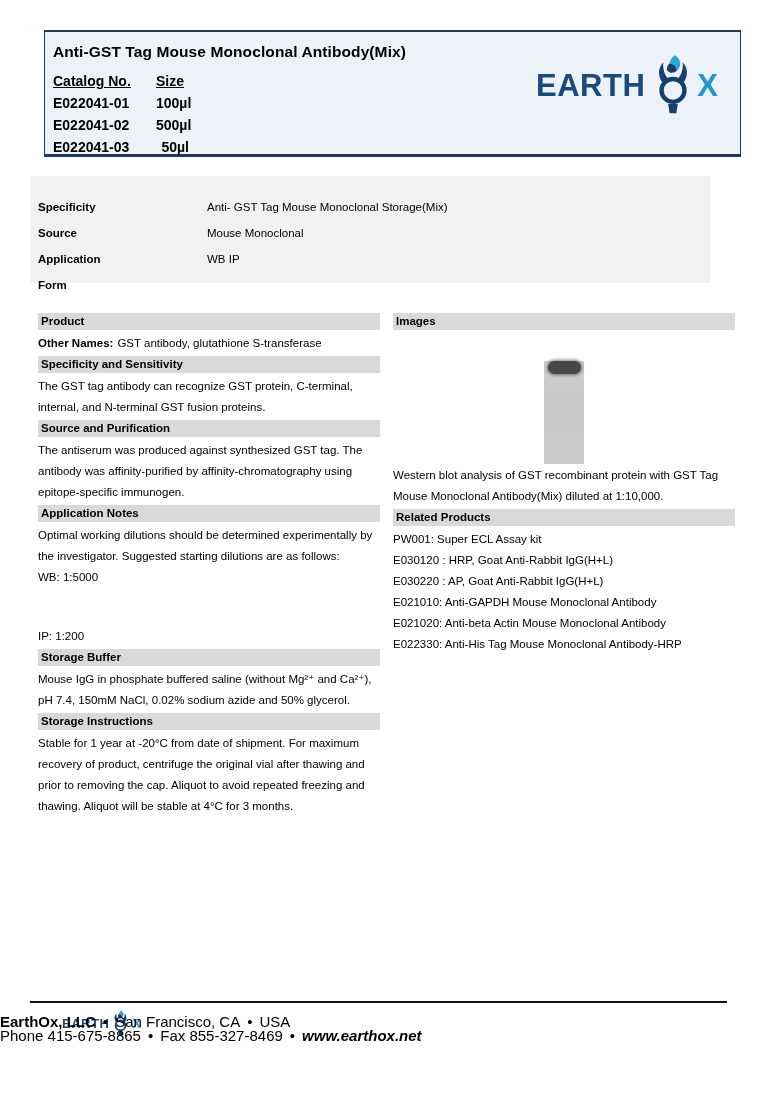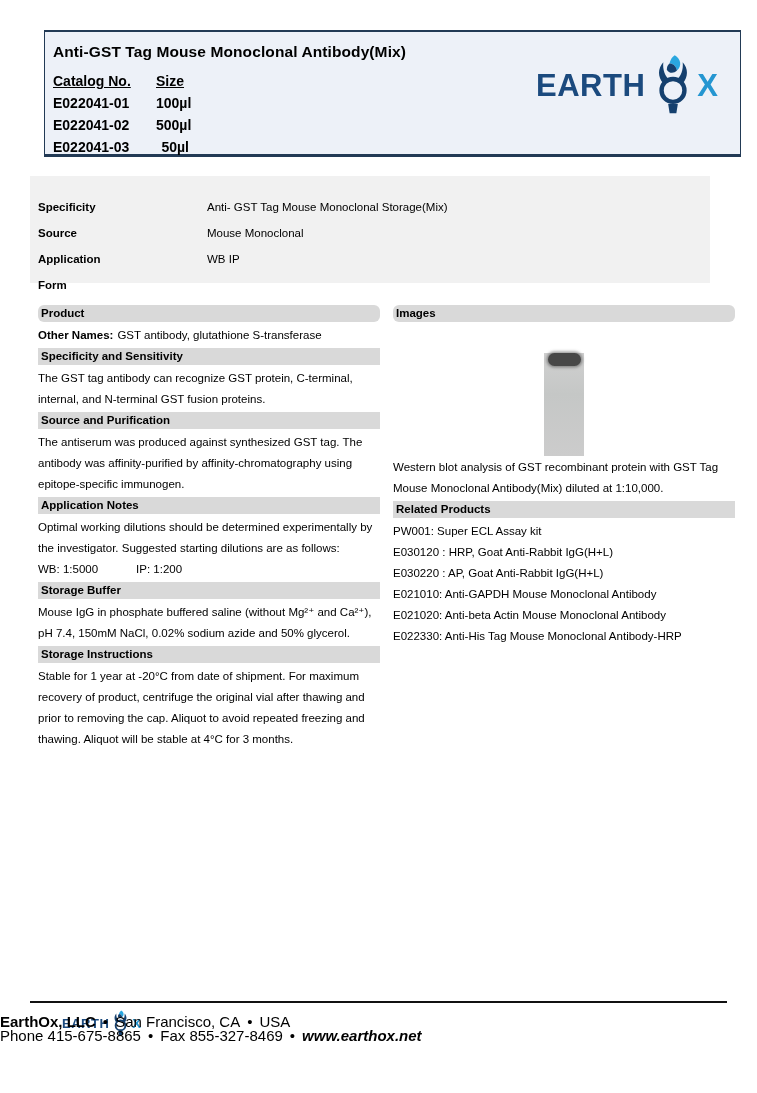--- a/index.html
+++ b/index.html
@@ -43,24 +43,24 @@
   .sum-value { flex:1; }
 
   
   .col { position:absolute; top:305px; width:342px; font-size:11.5px; line-height:21px; }
   .col-left { left:38px; }
   .col-right { left:393px; }
   .sec-h {
     background:#d9d9d9; font-weight:bold; font-size:11.5px;
     line-height:17px; height:17px; padding-left:3px; margin:2px 0 3px;
   }
-  .sec-h:first-child { margin-top:0;border-radius:6px; }
+  .sec-h:first-child { margin-top:8px; }
   .col p { margin:0; }
   .inline-label { font-weight:bold; margin-right:4px; }
-  .dilution-row { display:flex; gap:38px; }
+  .dilution-row { display:flex; gap:38px;flex-direction:column; }
 
   
   .blot-wrap { height:104px; margin-top:1px; }
   .blot-strip {
     width:40px; height:103px; margin:0 auto;
     background:linear-gradient(180deg,#d0d0d0 0%,#c5c7c6 40%,#cccccc 100%);
   }
   .blot-band {
     width:33px; height:13px; background:#474747; border-radius:7px;
     margin:31px auto 0; box-shadow:0 0 3px 1.5px rgba(70,70,70,0.55);

